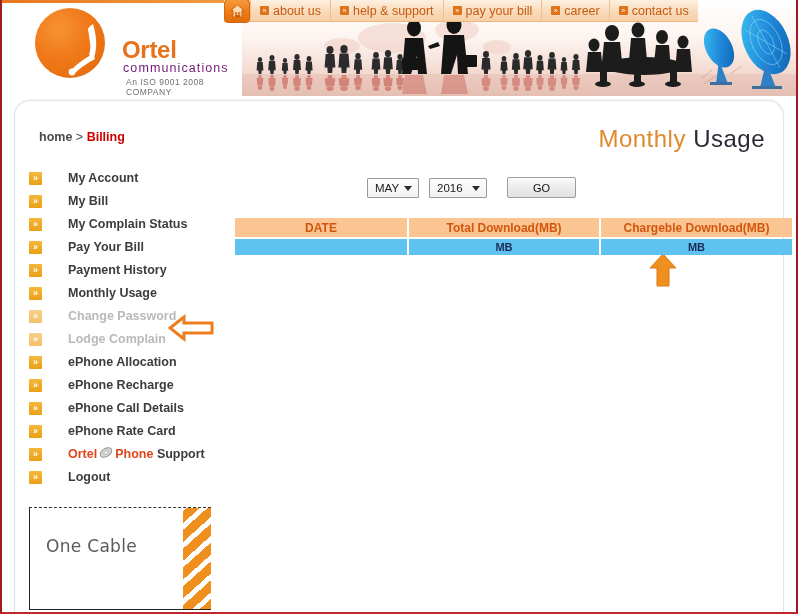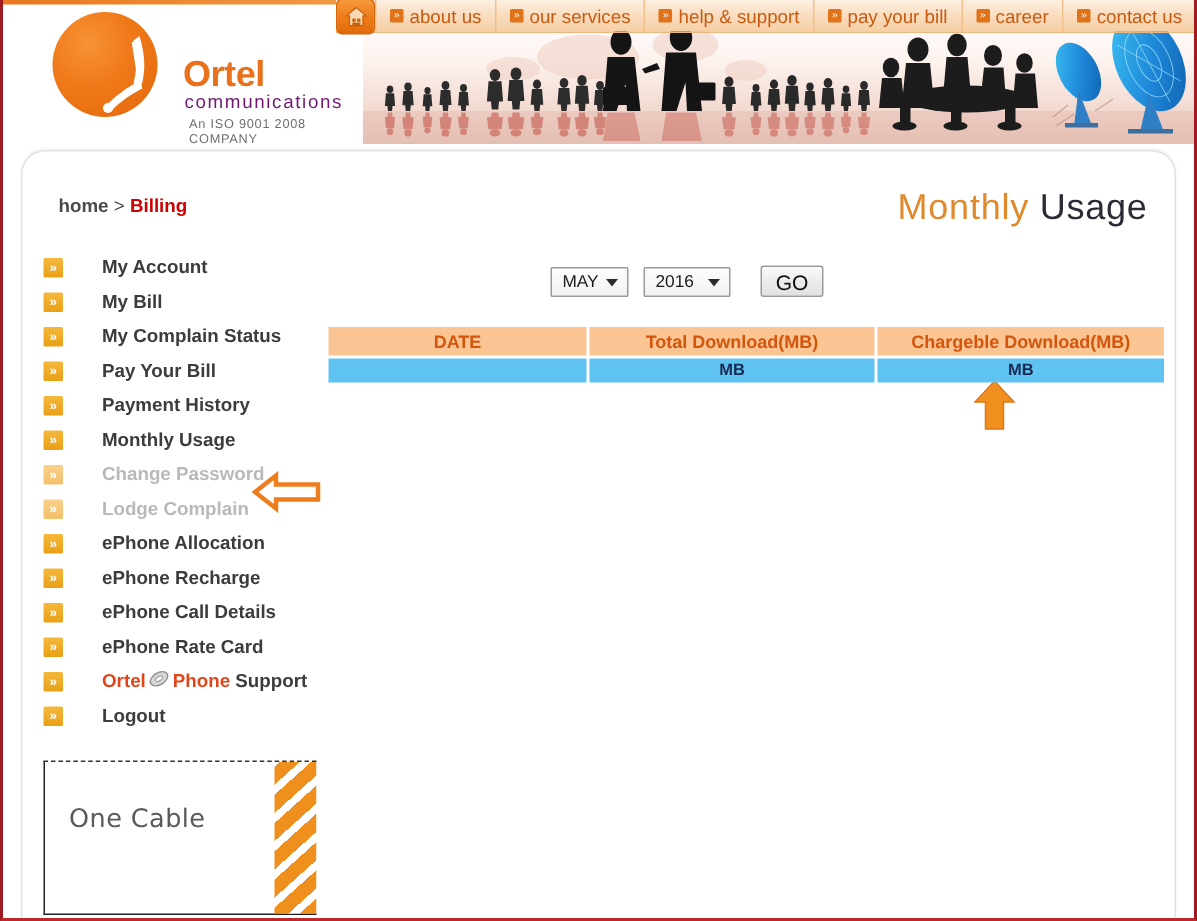--- a/index.html
+++ b/index.html
@@ -192,29 +192,29 @@
     width: 0; height: 0;
     border-left: 4px solid transparent;
     border-right: 4px solid transparent;
     border-top: 5px solid #2b2b2b;
   }
   .go-btn {
     margin-left: 10px;
     height: 21px; min-width: 42px;
     background: linear-gradient(to bottom,#fbfbfb 0%, #ececec 48%, #e1e1e1 100%);
     border: 1px solid #9c9c9c;
-    font-size: 14px; color: #111;
+    font-size: 11px; color: #111;
     cursor: pointer; border-radius: 2px;
     display: flex; align-items: center; justify-content: center;
-    padding: 0 9px;
+    padding: 0 25px;
   }
 
   
   .usage-table {
-    position: absolute; left: 202px; top: 115px;
+    position: absolute; left: 218px; top: 115px;
     width: 553px;
     border-collapse: separate;
     border-spacing: 2px 2px;
     table-layout: fixed;
   }
   .usage-table th {
     background: #fac493;
     color: #d4560d;
     font-size: 12px; font-weight: bold;
     height: 19px; text-align: center;
@@ -496,24 +496,20 @@
         <svg width="15" height="14" viewBox="0 0 16 15" aria-hidden="true">
           <path d="M8,1 L15,7 L12.8,7 L12.8,14 L3.2,14 L3.2,7 L1,7 Z" fill="#fbd9b2" stroke="#c9600a" stroke-width="0.9"></path>
           <rect x="5.2" y="9" width="2.4" height="2.3" fill="#c9600a"></rect>
           <rect x="8.6" y="9" width="2.4" height="2.3" fill="#c9600a"></rect>
           <rect x="5.2" y="11.8" width="5.8" height="2.2" fill="#c9600a"></rect>
         </svg>
       </div>
       <div class="nav-item">
         <span class="nav-marker">»</span>
         <span>about us</span>
-      </div>
-      <div class="nav-item">
-        <span class="nav-marker">»</span>
-        <span>our services</span>
       </div>
       <div class="nav-item">
         <span class="nav-marker">»</span>
         <span>help &amp; support</span>
       </div>
       <div class="nav-item">
         <span class="nav-marker">»</span>
         <span>pay your bill</span>
       </div>
       <div class="nav-item">

